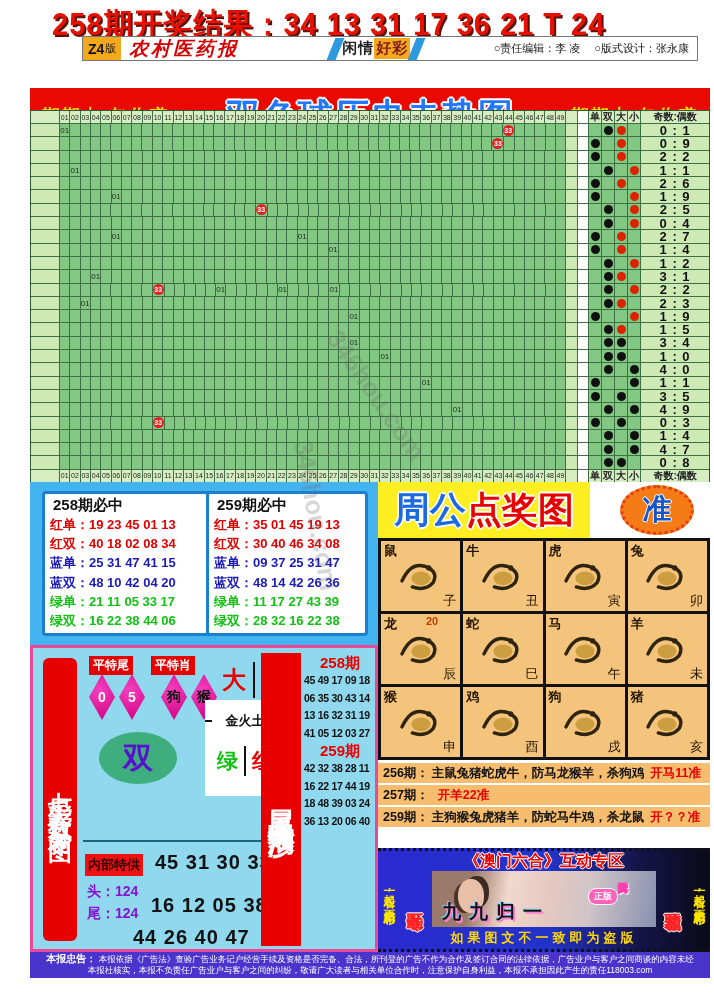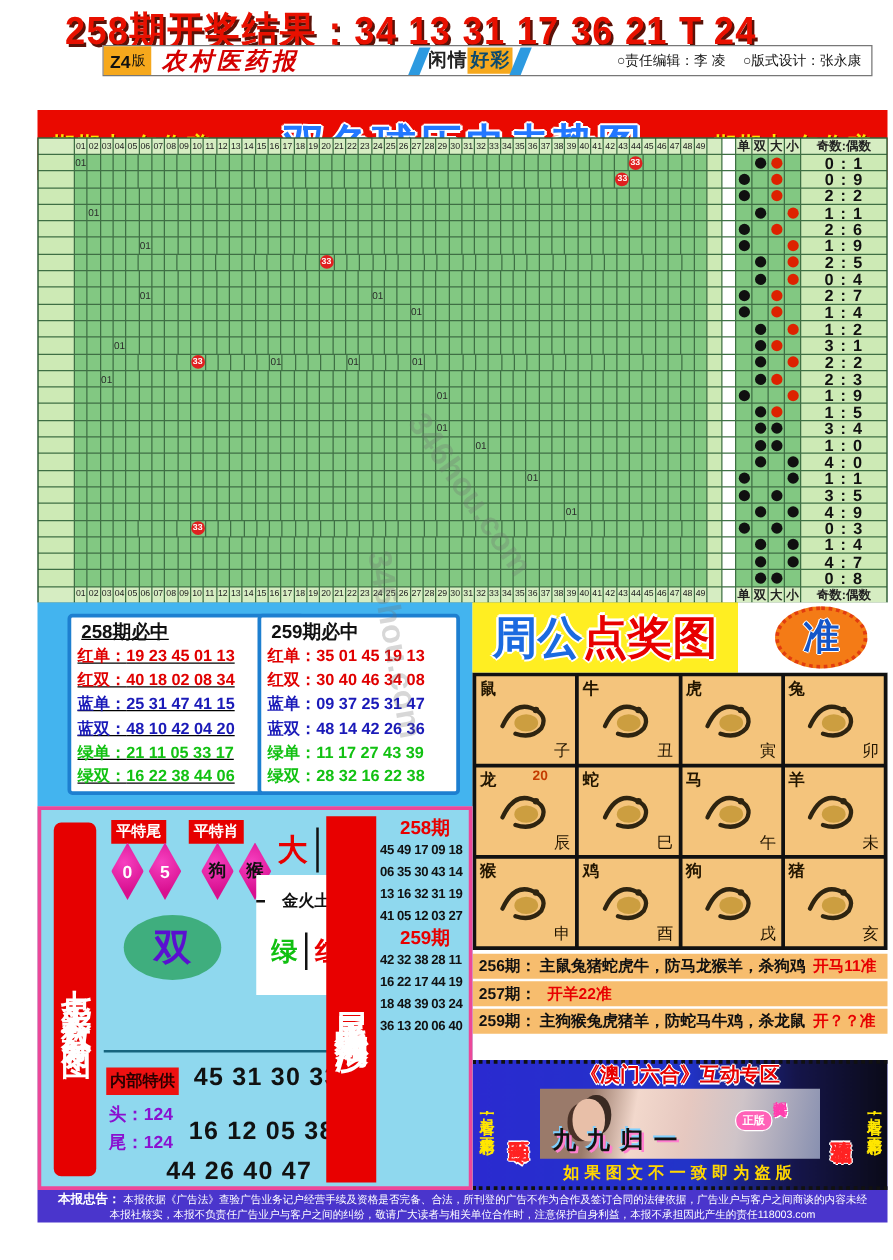--- a/index.html
+++ b/index.html
@@ -10,21 +10,21 @@
           letter-spacing:1px;text-shadow:2px 2px 0 #5a1208;transform:scaleY(1.08);transform-origin:left top;white-space:nowrap;}
   .masthead{position:absolute;left:82px;top:36px;width:616px;height:25px;border:1px solid #777;
             background:#fff;display:flex;align-items:center;box-sizing:border-box;}
   .ed{background:#f6a81c;height:100%;display:flex;align-items:center;padding:0 5px;}
   .edcode{font-size:14px;font-weight:900;color:#111;}
   .edsuf{font-size:11px;color:#111;margin-left:1px;}
   .papername{color:#d40000;font-size:19px;font-weight:900;font-style:italic;letter-spacing:3px;margin-left:8px;white-space:nowrap;}
   .mh-center{display:flex;align-items:center;margin-left:90px;height:100%;}
   .slash{display:inline-block;width:9px;height:22px;background:#2d9ae0;transform:skewX(-22deg);margin:0 2px;}
   .mc-l{font-size:15px;font-weight:bold;color:#222;letter-spacing:1px;}
-  .mc-r{font-size:15px;font-weight:bold;color:#0c4a6e;background:#f6a81c;padding:1px 2px;letter-spacing:1px;}
+  .mc-r{font-size:15px;font-weight:bold;color:#7f1d1d;background:#f6a81c;padding:1px 2px;letter-spacing:1px;}
   .mh-right{margin-left:auto;font-size:11px;color:#111;display:flex;gap:14px;padding-right:8px;white-space:nowrap;}
   .banner{position:absolute;left:30px;top:64px;width:680px;height:56px;background:#ea0900;display:flex;
           align-items:center;justify-content:space-between;padding:0 12px;box-sizing:border-box;margin-top:24px;}
   .banner .side{color:#ffe500;font-weight:900;font-size:18px;letter-spacing:2px;text-shadow:1px 1px 0 #7a0a00;white-space:nowrap;}
   .banner .title{color:#2277ff;font-weight:900;font-size:35px;letter-spacing:1px;white-space:nowrap;
           text-shadow:-2px 0 0 #fff,2px 0 0 #fff,0 -2px 0 #fff,0 2px 0 #fff,-1px -1px 0 #fff,1px 1px 0 #fff,-1px 1px 0 #fff,1px -1px 0 #fff;}
   
   .grid{position:absolute;left:30px;top:110px;width:680px;height:372px;background:#3f6f44;
         border:1px solid #2f5a34;box-sizing:border-box;display:flex;flex-direction:column;row-gap:1px;}
   .g-row{display:flex;column-gap:1px;height:12.3px;}
@@ -1964,21 +1964,21 @@
         <div class="gc wgap"></div>
         <div class="gc sd">单</div>
         <div class="gc sd">双</div>
         <div class="gc sd">大</div>
         <div class="gc sd">小</div>
         <div class="gc ratio">奇数:偶数</div>
       </div>
     </div>
 
   <div class="bluestrip">
-      <div class="bz-panel" style="left: 24px; width: 190px; text-decoration: underline;">
+      <div class="bz-panel" style="left: 12px; width: 190px;">
         <div class="bz-title">258期必中</div>
         <div class="bz-row red"><span>红单：</span><span>19 23 45 01 13</span></div>
         <div class="bz-row red"><span>红双：</span><span>40 18 02 08 34</span></div>
         <div class="bz-row blue"><span>蓝单：</span><span>25 31 47 41 15</span></div>
         <div class="bz-row blue"><span>蓝双：</span><span>48 10 42 04 20</span></div>
         <div class="bz-row green"><span>绿单：</span><span>21 11 05 33 17</span></div>
         <div class="bz-row green"><span>绿双：</span><span>16 22 38 44 06</span></div>
       </div>
       <div class="bz-panel" style="left: 176px; width: 162px;">
         <div class="bz-title">259期必中</div>

